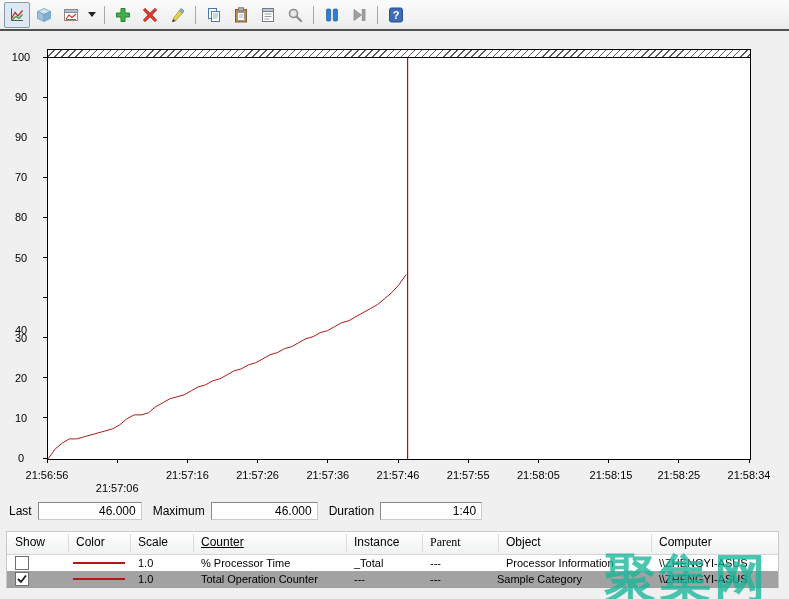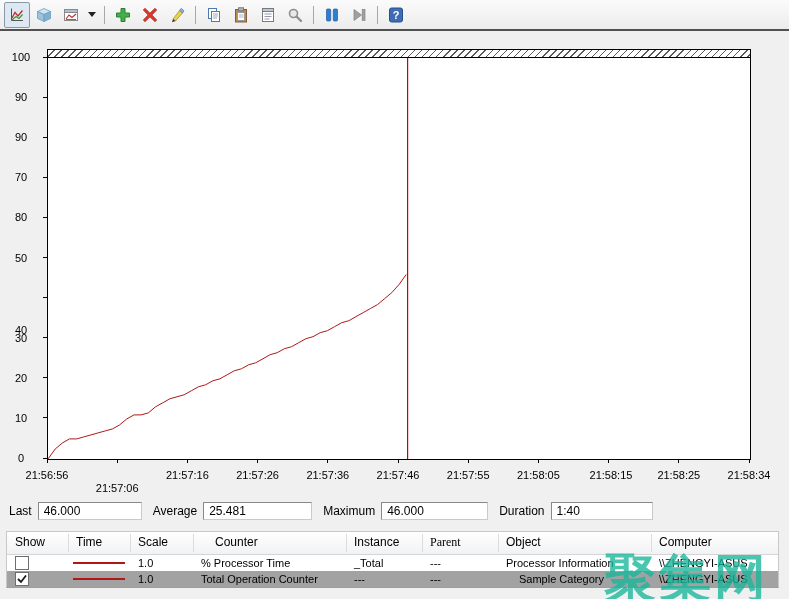--- a/index.html
+++ b/index.html
@@ -35,21 +35,21 @@
   .ytick{position:absolute;width:4px;height:1px;background:#000;left:43px;}
   .ylabel{position:absolute;width:38px;left:2px;text-align:center;font-size:11px;line-height:12px;}
   .xtick{position:absolute;width:1px;height:4px;background:#000;top:459px;}
   .xlabel{position:absolute;width:64px;text-align:center;top:469px;font-size:11px;}
   
   .stats{position:absolute;left:9px;top:501px;right:6px;height:19px;display:flex;align-items:center;}
   .stat{display:flex;align-items:center;margin-right:11px;}
   .stat-label{margin-right:6px;white-space:nowrap;}
   .stat-box{
     background:#fff;border:1px solid #898989;border-bottom-color:#c9c9c9;border-right-color:#c9c9c9;
-    height:16px;line-height:16px;text-align:left;padding:0 5px;box-sizing:content-box;
+    height:16px;line-height:16px;text-align:right;padding:0 5px;box-sizing:content-box;
   }
   
   .legend{position:absolute;left:6px;top:531px;width:773px;background:#a16207;
     border:1px solid #c8c8c8;border-bottom:1px solid #9e9e9e;box-sizing:border-box;}
   .lg-header{position:relative;height:22px;background:linear-gradient(#ffffff,#f1f2f3);border-bottom:1px solid #d5d5d5;}
   .lg-hcell{position:absolute;top:3px;font-size:12px;white-space:nowrap;}
   .lg-hdiv{position:absolute;top:2px;bottom:2px;width:1px;background:#dcdcdc;}
   .lg-row{position:relative;height:16px;background:#fff;}
   .lg-row.selected{background:#a2a2a2;}
   .lg-cell{position:absolute;top:1px;font-size:11px;line-height:14px;white-space:nowrap;}
@@ -221,42 +221,38 @@
     <div class="xtick" style="left: 748.5px;"></div>
     <div class="xlabel" style="left: 717px;">21:58:34</div>
   </div>
 
 <div class="stats" id="stats-bar">
     <div class="stat">
       <span class="stat-label">Last</span>
       <span class="stat-box" style="width: 92px;">46.000</span>
     </div>
     <div class="stat">
-      <span class="stat-label">Average</span>
-      <span class="stat-box" style="width: 97px;">25.481</span>
-    </div>
-    <div class="stat">
       <span class="stat-label">Maximum</span>
       <span class="stat-box" style="width: 95px;">46.000</span>
     </div>
     <div class="stat">
       <span class="stat-label">Duration</span>
       <span class="stat-box" style="width: 90px;">1:40</span>
     </div>
   </div>
 
 <div class="legend">
   <div class="lg-header" id="legend-header">
       <div class="lg-hcell" style="left: 8px;">Show</div>
       <div class="lg-hdiv" style="left: 61px;"></div>
-      <div class="lg-hcell" style="left: 69px;">Time</div>
+      <div class="lg-hcell" style="left: 69px;">Color</div>
       <div class="lg-hdiv" style="left: 123px;"></div>
       <div class="lg-hcell" style="left: 131px;">Scale</div>
       <div class="lg-hdiv" style="left: 186px;"></div>
-      <div class="lg-hcell" style="left: 208px;">Counter</div>
+      <div class="lg-hcell" style="left: 194px; text-decoration: underline;">Counter</div>
       <div class="lg-hdiv" style="left: 339px;"></div>
       <div class="lg-hcell" style="left: 347px;">Instance</div>
       <div class="lg-hdiv" style="left: 415px;"></div>
       <div class="lg-hcell" style="left: 423px; font-family: Liberation Serif, serif;">Parent</div>
       <div class="lg-hdiv" style="left: 491px;"></div>
       <div class="lg-hcell" style="left: 499px;">Object</div>
       <div class="lg-hdiv" style="left: 644px;"></div>
       <div class="lg-hcell" style="left: 652px;">Computer</div>
     </div>
   <div id="legend-rows">
@@ -272,19 +268,19 @@
       </div>
       <div class="lg-row selected">
         <div class="lg-check"><svg width="12" height="12" viewBox="0 0 12 12">
             <polyline points="2,6 5,9 10,2.5" fill="none" stroke="#1a1a1a" stroke-width="1.8"></polyline>
           </svg></div>
         <div class="lg-colorline" style="left: 66px; width: 52px; background: rgb(176, 24, 24);"></div>
         <div class="lg-cell" style="left: 131px;">1.0</div>
         <div class="lg-cell" style="left: 194px;">Total Operation Counter</div>
         <div class="lg-cell" style="left: 347px;">---</div>
         <div class="lg-cell" style="left: 423px;">---</div>
-        <div class="lg-cell" style="left: 512px;">Sample Category</div>
+        <div class="lg-cell" style="left: 490px;">Sample Category</div>
         <div class="lg-cell" style="left: 652px;">\\ZHENGYI-ASUS</div>
       </div>
     </div>
 </div>
 
 <div class="watermark">聚集网</div>
 
 </body></html>

